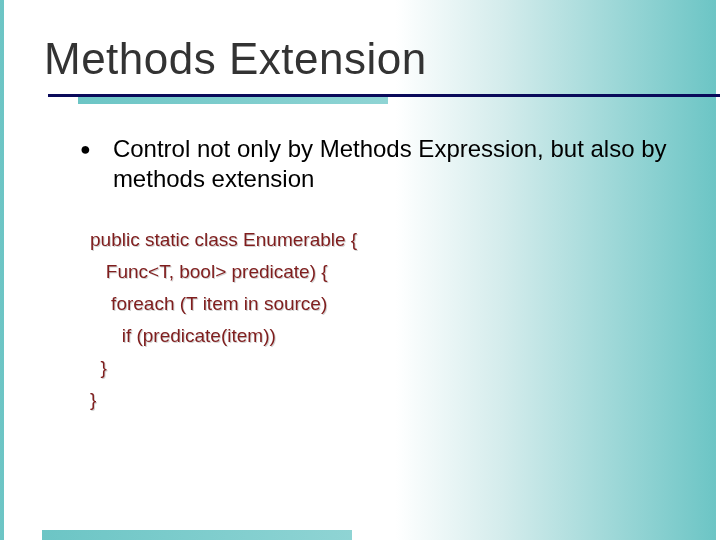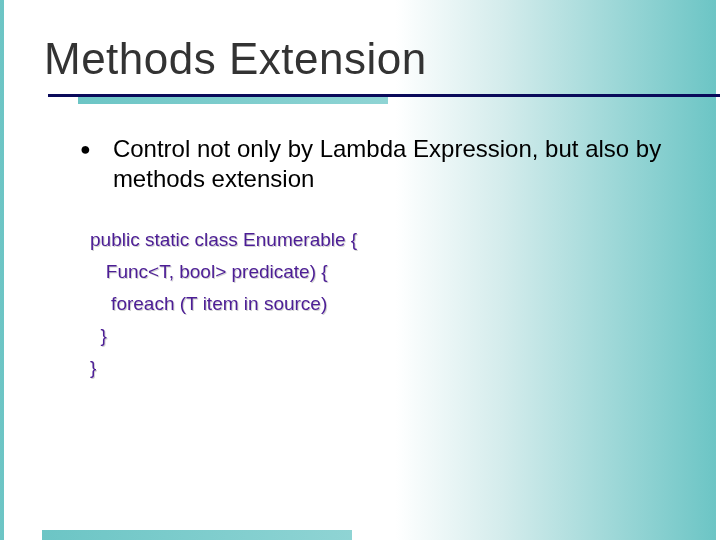--- a/index.html
+++ b/index.html
@@ -56,21 +56,21 @@
     color: #000;
   }
   .bullet-text {
     font-size: 24px;
     line-height: 30px;
     color: #000;
   }
   .code-block {
     font-size: 19px;
     line-height: 28px;
-    color: #4c1d95;
+    color: #7f1d1d;
     font-family: Arial, "Segoe UI", sans-serif;
     padding-left: 10px;
     text-shadow: 1px 1px 0 rgba(180,180,180,0.6);
   }
   .code-line { white-space: pre; }
   .bottom-accent {
     position: absolute;
     left: 30px;
     bottom: 0;
     width: 310px;
@@ -85,25 +85,26 @@
   <div class="title">Methods Extension</div>
   <div class="underline-wrap">
     <div class="underline-accent"></div>
     <div class="underline-main"></div>
   </div>
 </div>
 
 <div class="content">
   <div class="bullet-row">
     <span class="bullet">●</span>
-    <span class="bullet-text">Control not only by Lambda Expression, but also by methods extension</span>
+    <span class="bullet-text">Control not only by Methods Expression, but also by methods extension</span>
   </div>
 
   <div class="code-block">
     <div class="code-line">public static class Enumerable {</div>
     <div class="code-line">   Func&lt;T, bool&gt; predicate) {</div>
     <div class="code-line">    foreach (T item in source)</div>
+    <div class="code-line">      if (predicate(item))</div>
     <div class="code-line">  }</div>
     <div class="code-line">}</div>
   </div>
 </div>
 
 <div class="bottom-accent"></div>
 
 </body></html>

